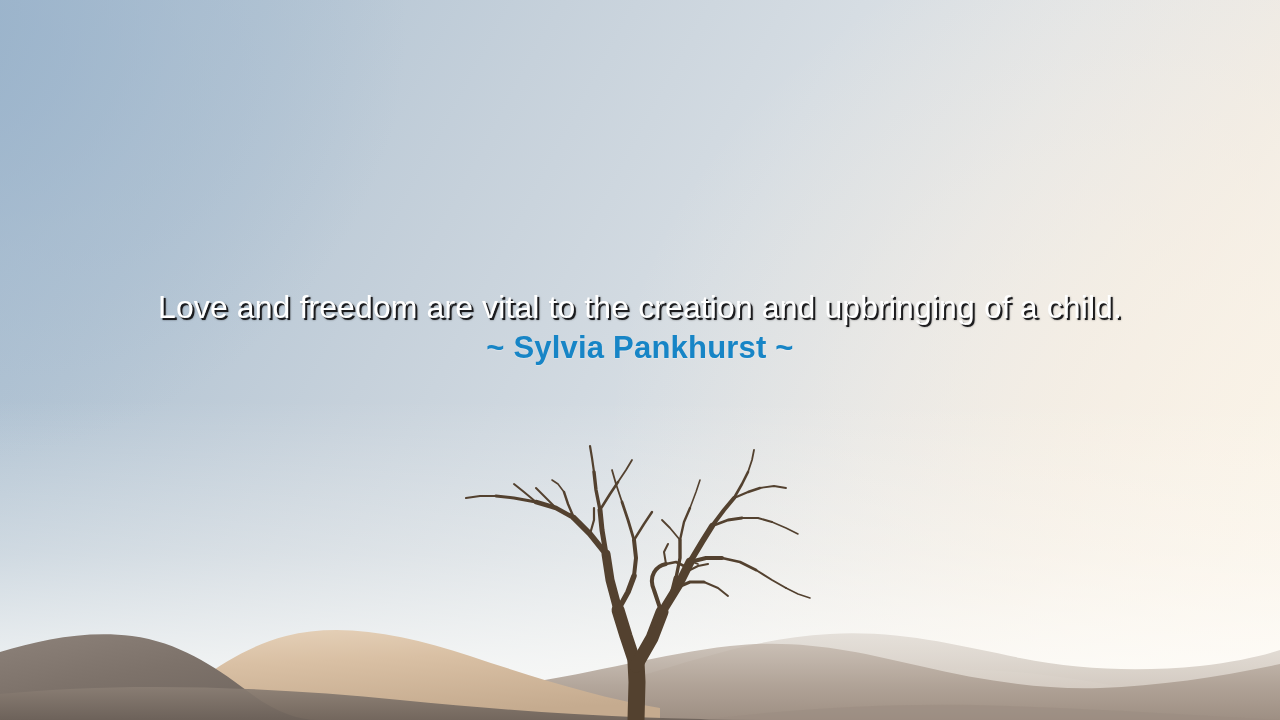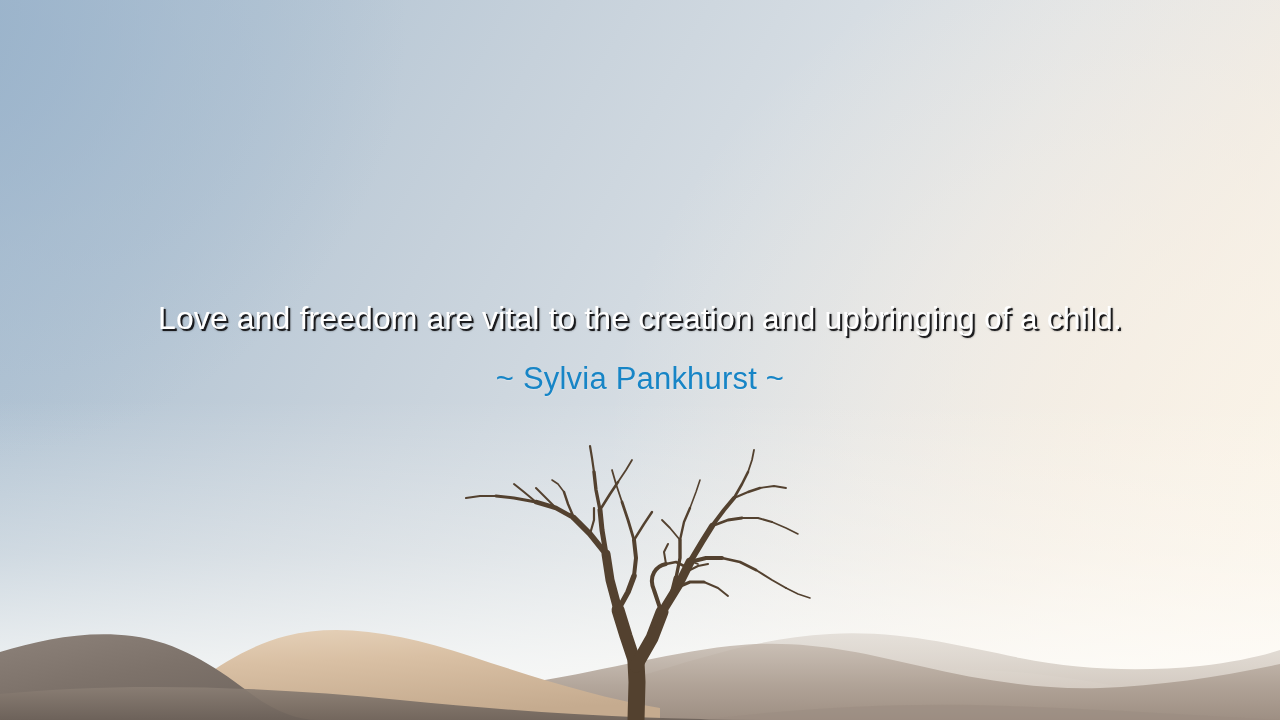--- a/index.html
+++ b/index.html
@@ -78,46 +78,45 @@
     left:440px;
     bottom:0;
     width:400px;
     height:290px;
   }
 
   
   .quote-block {
     position:absolute;
     left:0;
-    top:297px;
+    top:286px;
     width:1280px;
     text-align:center;
     z-index:5;
     padding:0 40px;
   }
 
   .quote-text {
     font-family:"Liberation Sans", sans-serif;
     font-size:32px;
     line-height:43px;
     font-weight:400;
     color:#ffffff;
     letter-spacing:0.1px;
     text-shadow:
        2px 2px 0px rgba(20,20,22,0.92),
        2px 2px 2px rgba(20,20,22,0.55);
     white-space:pre-line;
   }
 
   .quote-author {
-    margin-top:20px;
     font-family:"Liberation Sans", sans-serif;
     font-size:31px;
     line-height:38px;
-    font-weight:400;
+    font-weight:700;
     color:#1785c6;
     letter-spacing:0.2px;
     text-shadow:0 1px 1px rgba(255,255,255,0.30);
   }
 </style>
 </head>
 <body>
 
 <div class="scene">
 

